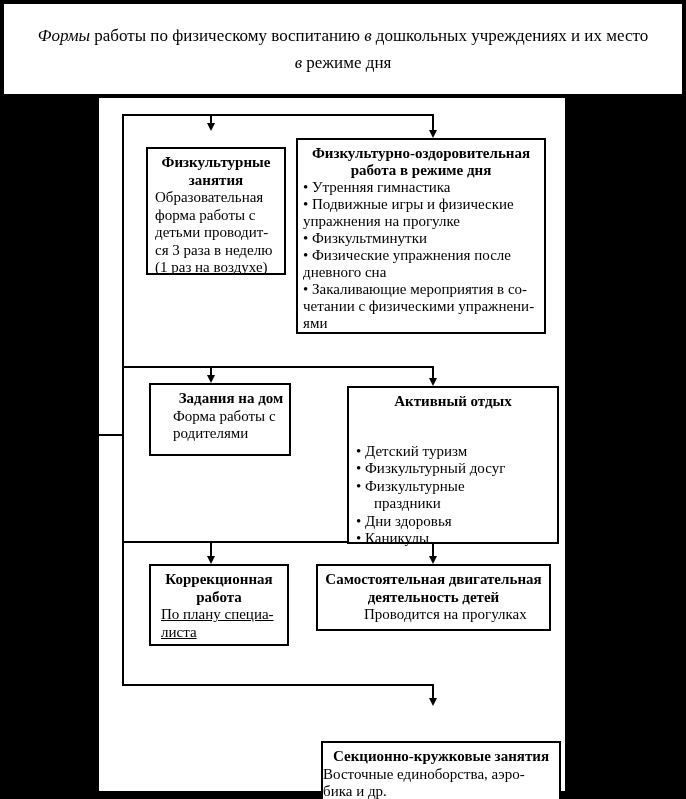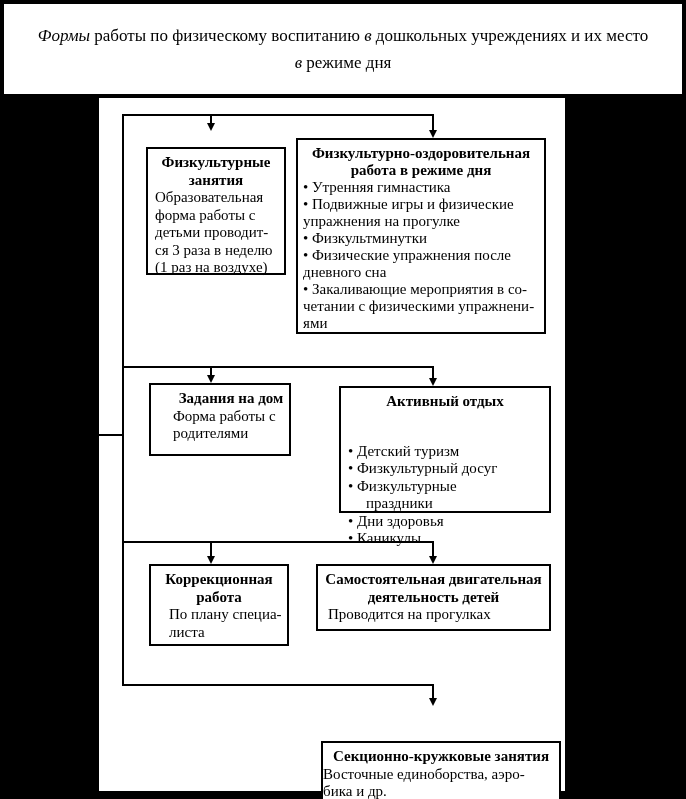--- a/index.html
+++ b/index.html
@@ -113,51 +113,51 @@
   <div class="box" style="left:50px;top:285px;width:142px;height:73px;">
     <div class="bt" style="text-align:center;padding-left:22px;">
       <div>Задания на дом</div>
     </div>
     <div class="bb" style="padding-left:22px;">
       <div>Форма работы с</div>
       <div>родителями</div>
     </div>
   </div>
 
-  <div class="box" style="left:240px;top:288px;width:212px;height:127px;">
+  <div class="box" style="left:248px;top:288px;width:212px;height:158px;">
     <div class="bt">
       <div>Активный отдых</div>
     </div>
     <div class="bb" style="padding-left:7px;margin-top:32px;">
       <div>• Детский туризм</div>
       <div>• Физкультурный досуг</div>
       <div>• Физкультурные</div>
       <div style="padding-left:18px;">праздники</div>
       <div>• Дни здоровья</div>
       <div>• Каникулы</div>
     </div>
   </div>
 
   <div class="box" style="left:50px;top:466px;width:140px;height:82px;">
     <div class="bt">
       <div>Коррекционная</div>
       <div>работа</div>
     </div>
-    <div class="bb" style="padding-left:18px;">
+    <div class="bb" style="padding-left:10px;text-decoration:underline;">
       <div>По плану специа-</div>
       <div>листа</div>
     </div>
   </div>
 
   <div class="box" style="left:217px;top:466px;width:235px;height:67px;">
     <div class="bt">
       <div>Самостоятельная двигательная</div>
       <div>деятельность детей</div>
     </div>
-    <div class="bb" style="padding-left:10px;">
+    <div class="bb" style="padding-left:10px;margin-left:36px;">
       <div>Проводится на прогулках</div>
     </div>
   </div>
 
   <div class="box" style="left:222px;top:643px;width:240px;height:80px;">
     <div class="bt">
       <div>Секционно-кружковые занятия</div>
     </div>
     <div class="bb" style="">
       <div>Восточные единоборства, аэро-</div>

